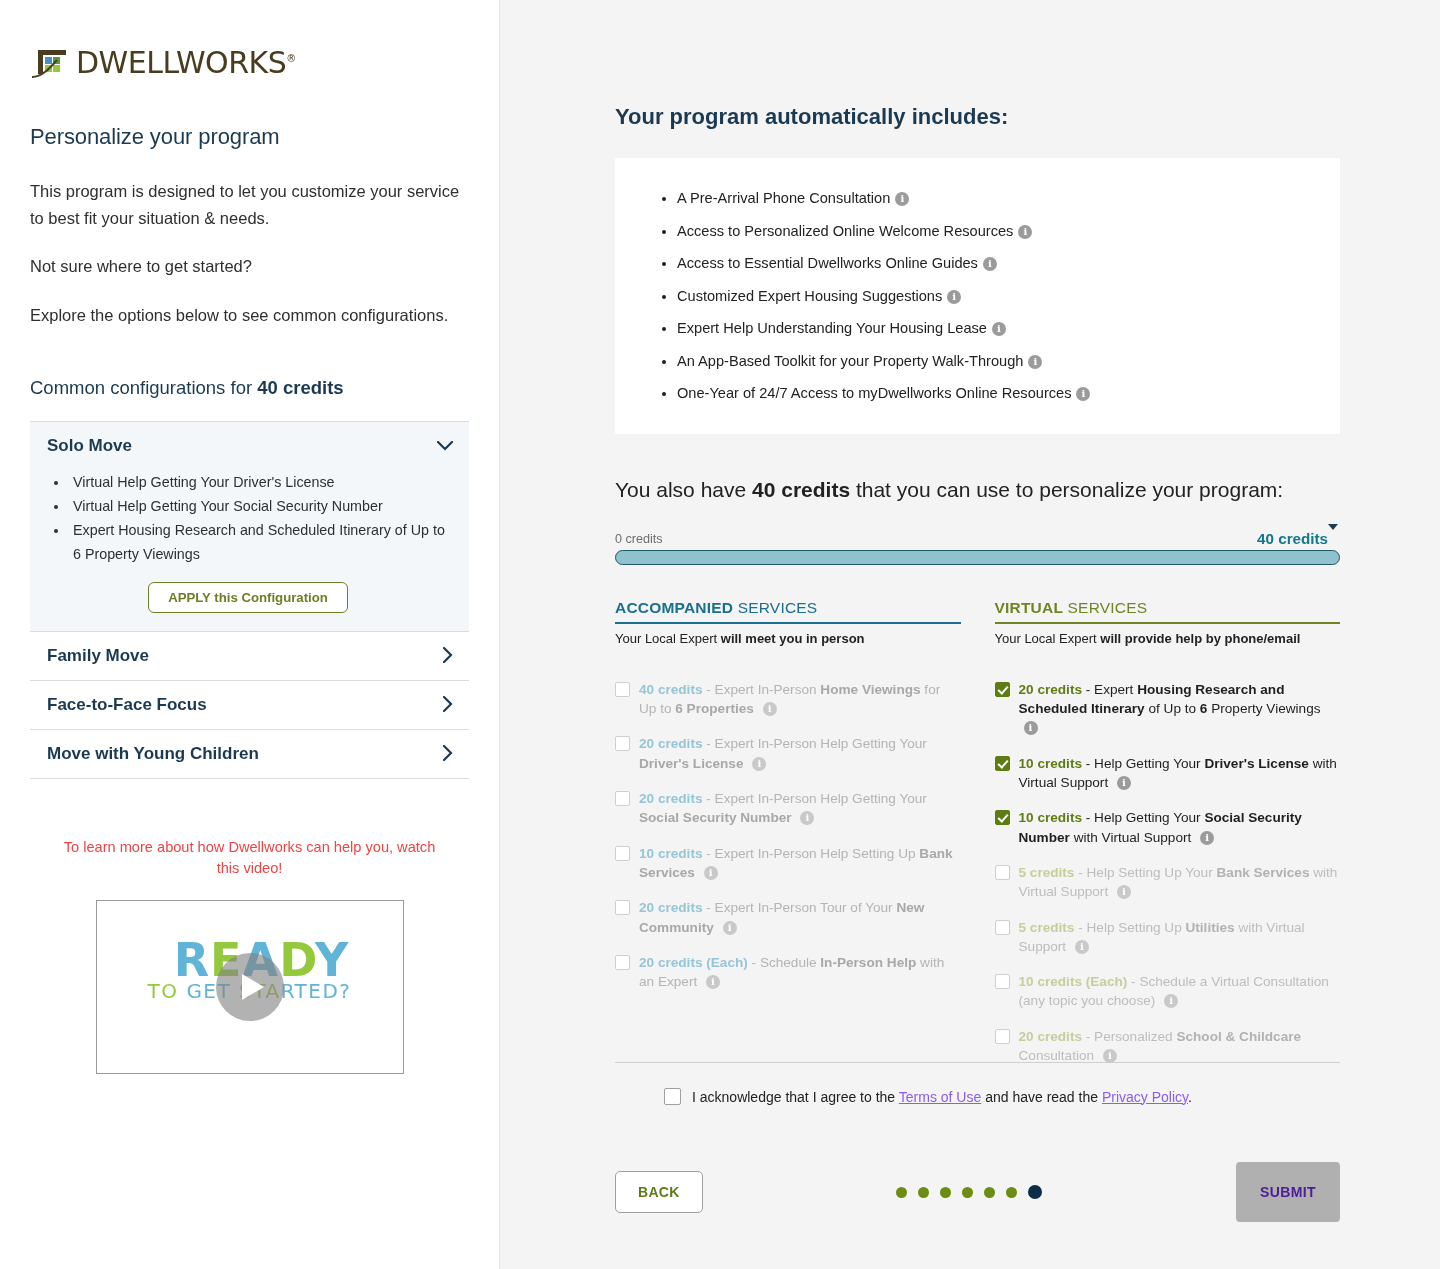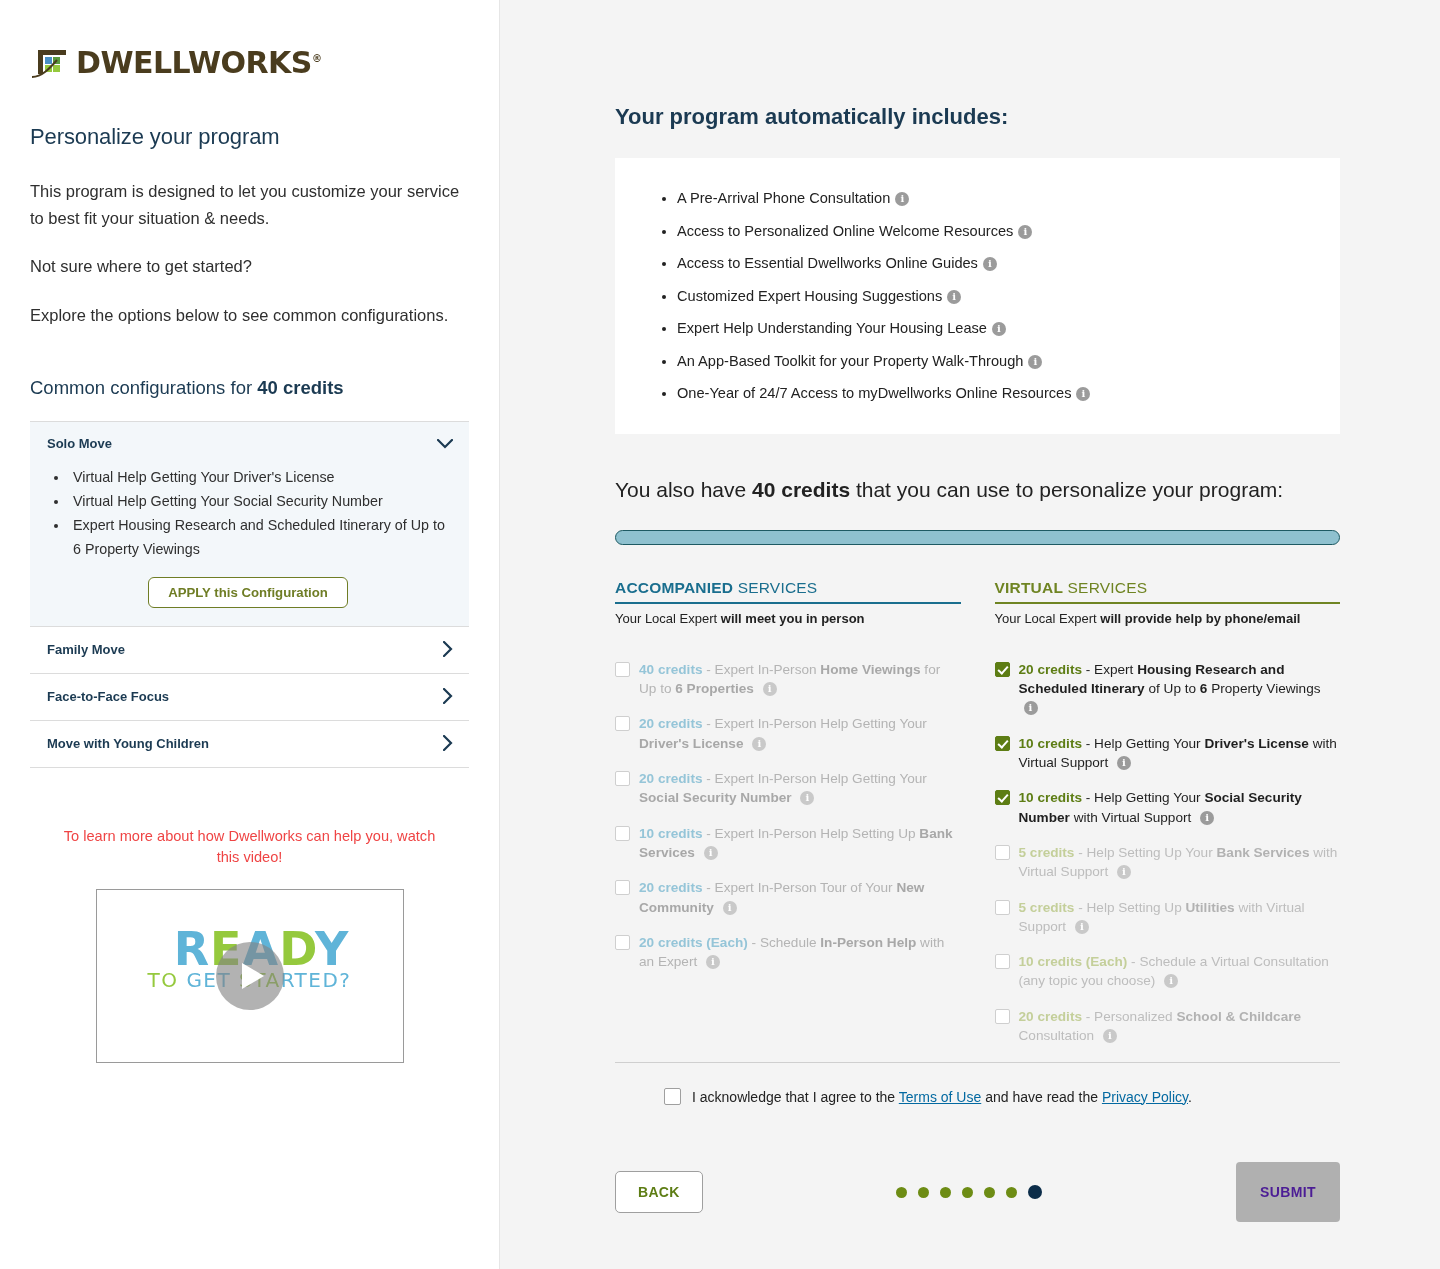--- a/index.html
+++ b/index.html
@@ -16,21 +16,21 @@
     width: 500px; height: 1269px;
     background: #ffffff;
     border-right: 1px solid #e6e6e6;
     padding: 24px 30px 0 30px;
     position: relative;
   }
   .logo-row { display: flex; align-items: flex-end; margin: 6px 0 0 2px; height: 50px; }
   .logo-mark { position: relative; width: 40px; height: 36px; margin-right: 4px; }
   .logo-word {
     font-family: "DejaVu Sans", sans-serif;
-    font-size: 30px; font-weight: bold; letter-spacing: -0.5px;
+    font-size: 30px; font-weight: normal; letter-spacing: -0.5px;
     color: #4a3c1e; line-height: 1; position: relative; top: -2px;
   }
   .logo-reg { font-size: 10px; vertical-align: super; color: #4a3c1e; }
 
   .left-h1 {
     font-size: 22px; font-weight: normal; color: #1b3a52;
     margin: 44px 0 0 0; letter-spacing: -0.1px;
   }
   .left-p {
     font-size: 16.5px; color: #2f2f2f; line-height: 1.62;
@@ -43,21 +43,21 @@
   .left-h2 b { font-weight: bold; }
 
   .accordion { margin-top: 22px; }
   .acc-item { border-bottom: 1px solid #dcdcdc; }
   .acc-item:first-child { border-top: 1px solid #dcdcdc; }
   .acc-item.open { background: #f3f7fa; }
   .acc-head {
     display: flex; align-items: center; justify-content: space-between;
     padding: 14px 16px 14px 17px; cursor: pointer;
   }
-  .acc-title { font-size: 13px; font-weight: bold; color: #1b3a52; }
+  .acc-title { font-size: 17px; font-weight: bold; color: #1b3a52; }
   .chev { color: #1b3a52; font-size: 15px; line-height: 1; font-weight: bold; }
   .acc-body { padding: 0 20px 16px 17px; }
   .acc-body ul { margin: 0 0 0 22px; }
   .acc-body li {
     font-size: 14.3px; color: #2f2f2f; line-height: 1.68; padding-left: 4px;
   }
   .apply-btn {
     display: block; margin: 16px auto 2px auto;
     background: #ffffff; border: 1px solid #6f7d25; border-radius: 6px;
     color: #6f7d25; font-size: 13.2px; font-weight: bold;
@@ -191,21 +191,21 @@
   }
   .terms-row {
     position: absolute; left: 164px; top: 1088px;
     display: flex; align-items: center; gap: 11px;
   }
   .terms-cb {
     width: 17px; height: 17px; border: 1px solid #9f9f9f;
     background: #ffffff; border-radius: 2px; cursor: pointer;
   }
   .terms-txt { font-size: 14px; color: #222222; }
-  .terms-txt a { color: #0369a1; text-decoration: underline; cursor: pointer; }
+  .terms-txt a { color: #8b5cf6; text-decoration: underline; cursor: pointer; }
 
   .btn-row {
     position: absolute; left: 115px; right: 100px; top: 1162px;
     display: flex; align-items: center; justify-content: space-between;
   }
   .back-btn {
     background: #ffffff; border: 1px solid #9f9f9f; border-radius: 5px;
     color: #5d7d14; font-size: 14px; font-weight: bold;
     padding: 12px 22px; cursor: pointer;
     font-family: "Liberation Sans", sans-serif; letter-spacing: 0.3px;
@@ -329,20 +329,27 @@
         <li><span>Customized Expert Housing Suggestions</span><span class="info-i">i</span></li>
         <li><span>Expert Help Understanding Your Housing Lease</span><span class="info-i">i</span></li>
         <li><span>An App-Based Toolkit for your Property Walk-Through</span><span class="info-i">i</span></li>
         <li><span>One-Year of 24/7 Access to myDwellworks Online Resources</span><span class="info-i">i</span></li>
       </ul>
     </div>
 
     <div class="credits-line"><span>You also have </span><b>40 credits</b><span> that you can use to personalize your program:</span></div>
 
     <div class="slider-wrap">
+      <div class="slider-labels">
+        <span class="slider-min">0 credits</span>
+        <span class="slider-max-wrap">
+          <span class="slider-max">40 credits</span>
+          <span class="slider-caret"></span>
+        </span>
+      </div>
       <div class="slider-track"></div>
     </div>
 
     <div class="cols">
 
       <div class="col acc">
         <div class="col-head"><b>ACCOMPANIED</b><span> SERVICES</span></div>
         <div class="col-rule"></div>
         <div class="col-sub"><span>Your Local Expert </span><b>will meet you in person</b></div>
 

